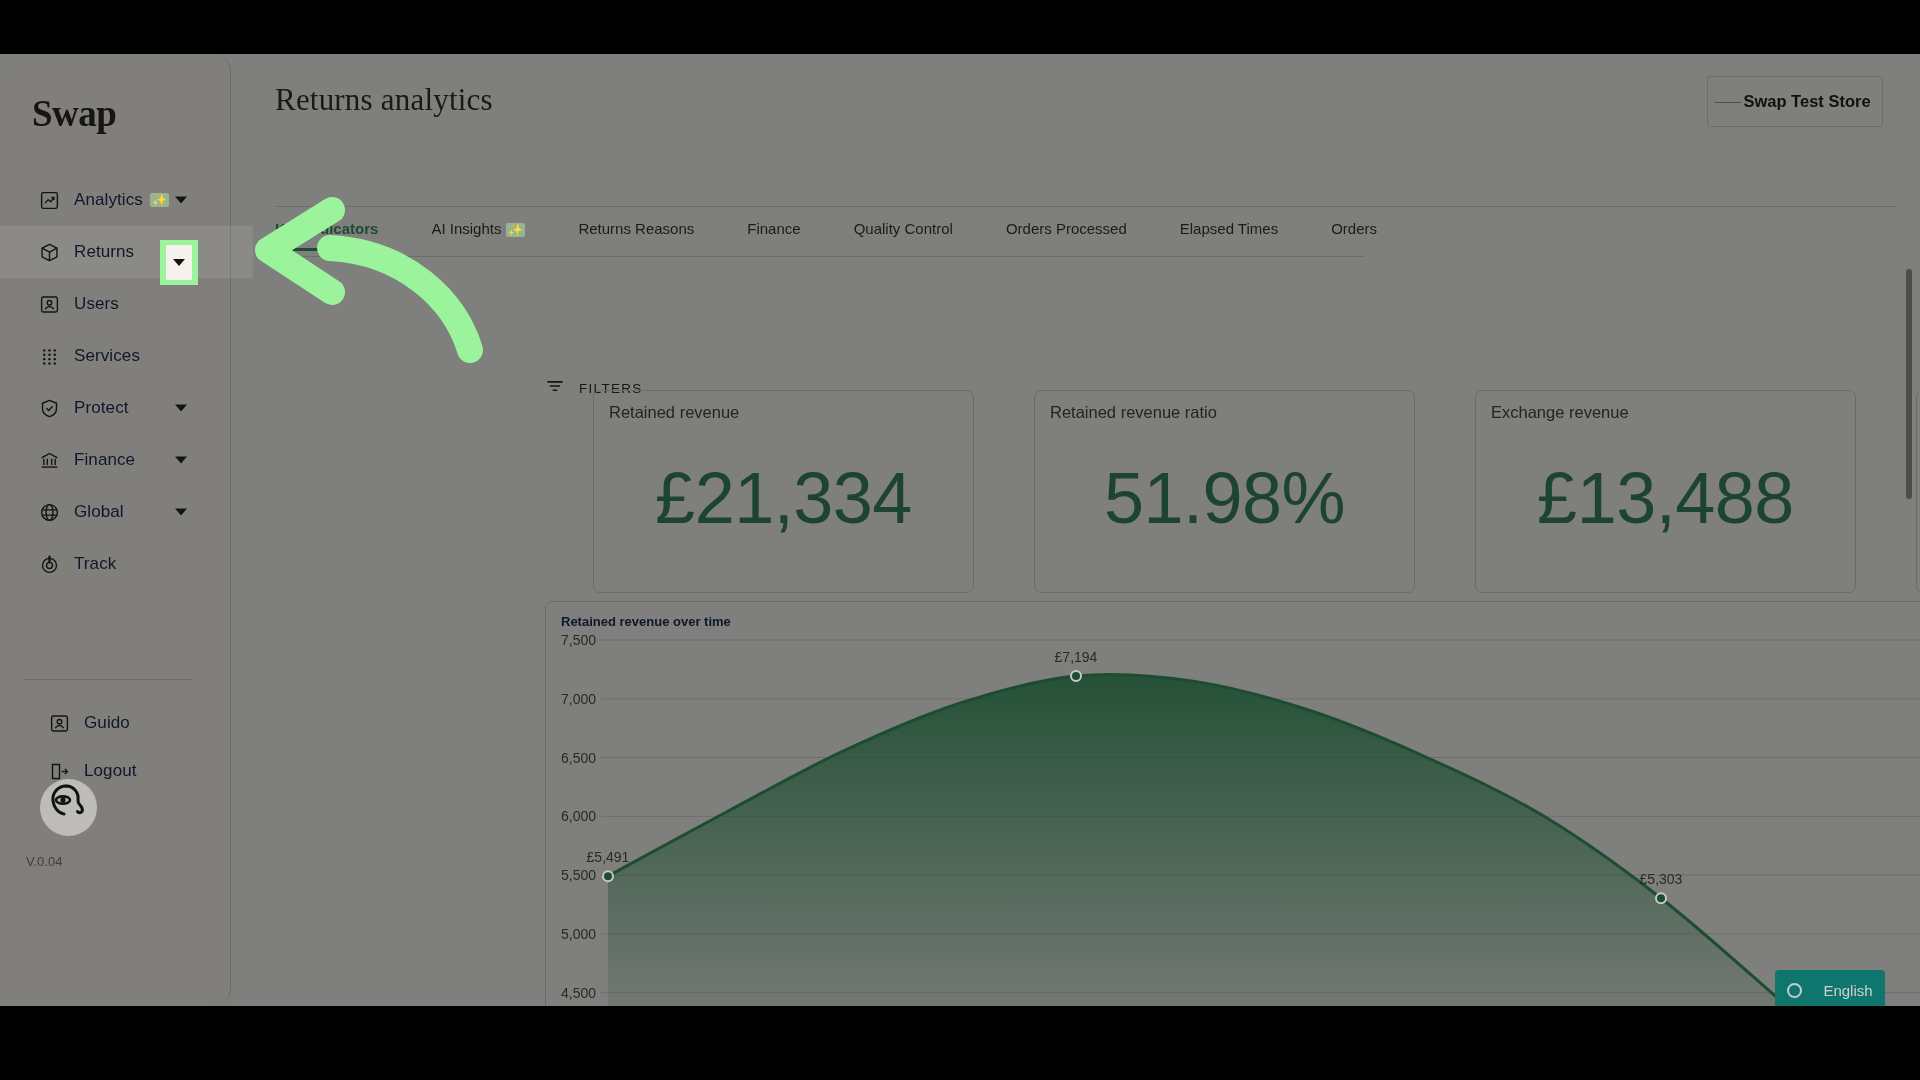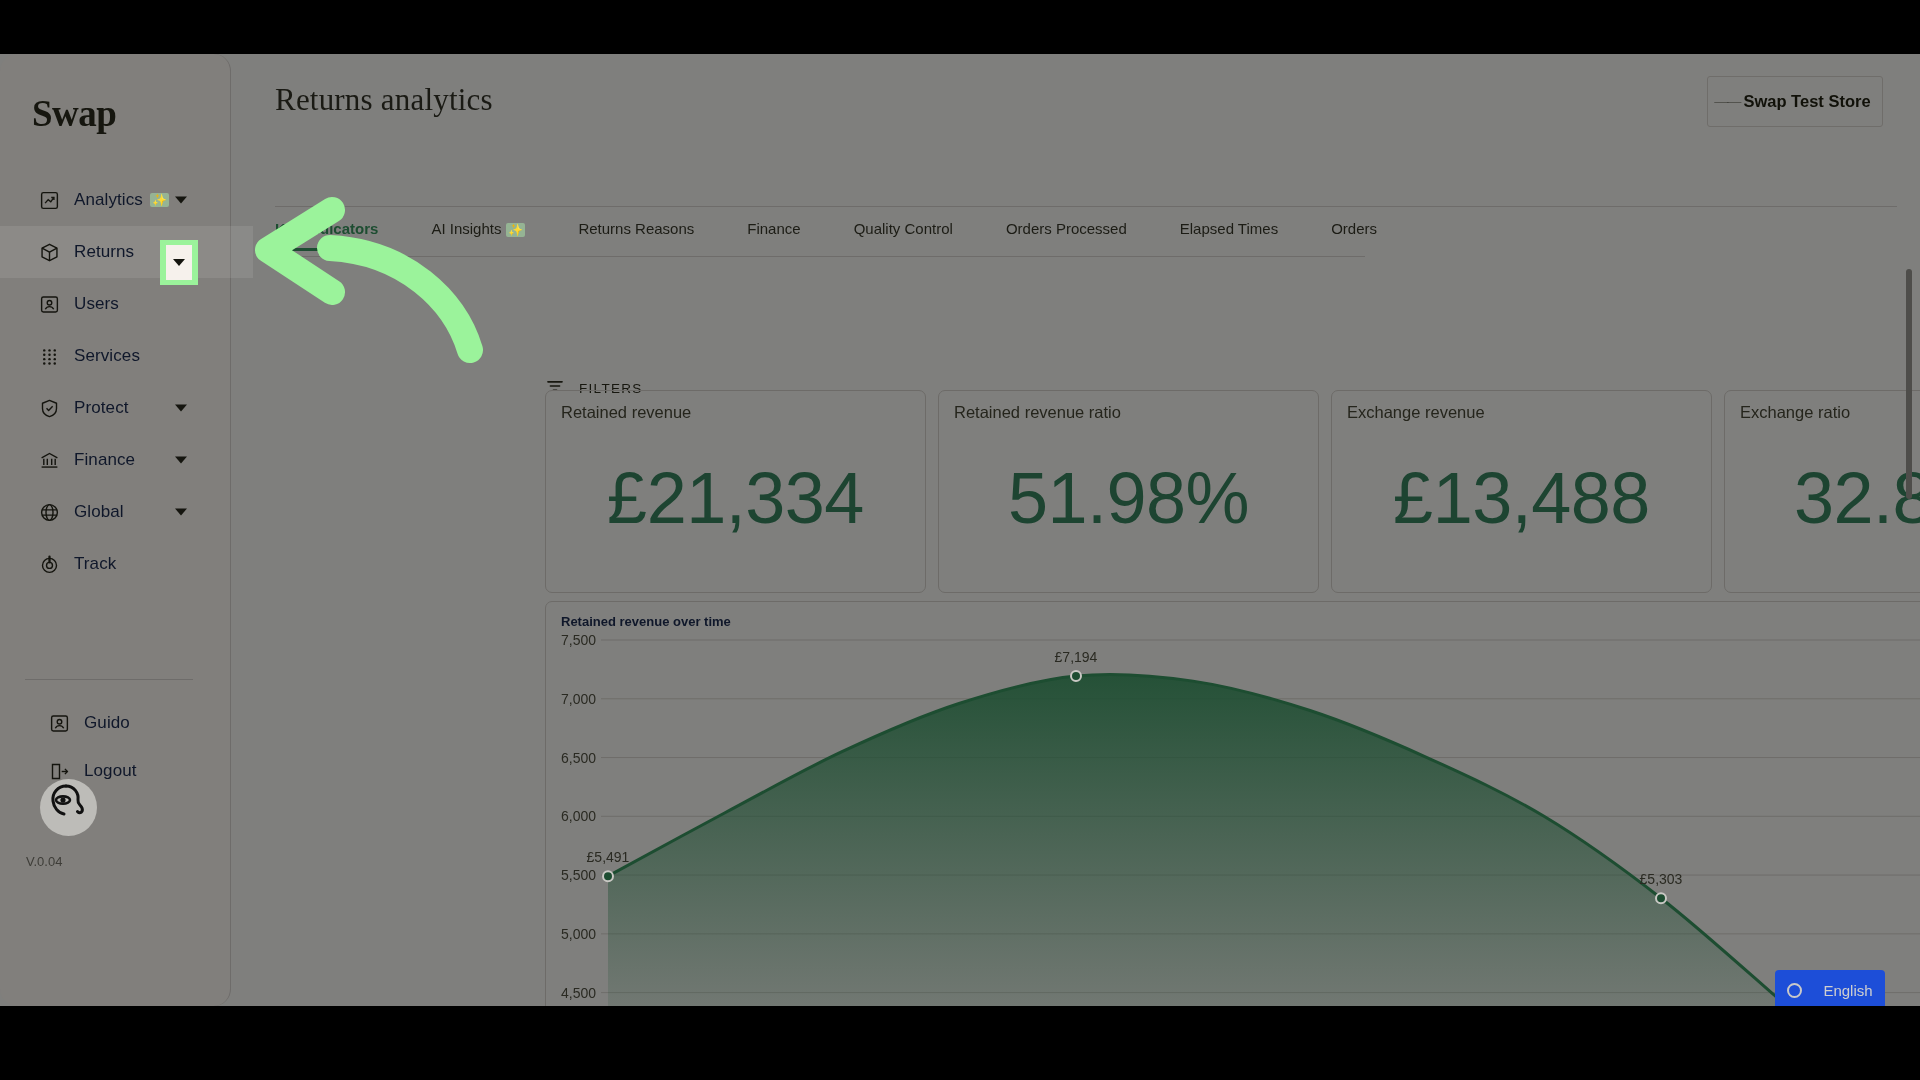--- a/index.html
+++ b/index.html
@@ -185,20 +185,21 @@
   
   .kpi-row {
     position: absolute; left: 292px; top: 336px;
     display: flex; gap: 12px;
   }
   .kpi-card {
     width: 381px; height: 203px;
     border: 1px solid #6d6b68;
     border-radius: 7px;
     position: relative;
+    margin-left: 48px;
   }
   .kpi-title {
     position: absolute; left: 15px; top: 12px;
     font-size: 16.5px; color: #25251c;
   }
   .kpi-value {
     position: absolute; left: 0; right: 0; top: 66px;
     text-align: center;
     font-size: 72px; color: #1d4431; font-weight: 400;
     letter-spacing: -0.5px;
@@ -229,21 +230,21 @@
     width: 6px; height: 230px;
     border-radius: 3px;
     background: #4e4d4a;
     cursor: pointer;
   }
 
   
   .lang-chip {
     position: absolute; right: 35px; bottom: -4px;
     width: 110px; height: 40px;
-    background: #1d4ed8;
+    background: #0f766e;
     border-radius: 4px;
     display:flex; align-items:center; justify-content:center; gap:21px;
     z-index: 30;
   }
   .lang-chip .ring {
     width: 15px; height: 15px; border-radius: 50%;
     border: 2.5px solid #c9c9c9;
   }
   .lang-chip .lang-label { font-size: 15px; color: #cfcfcf; }
 

